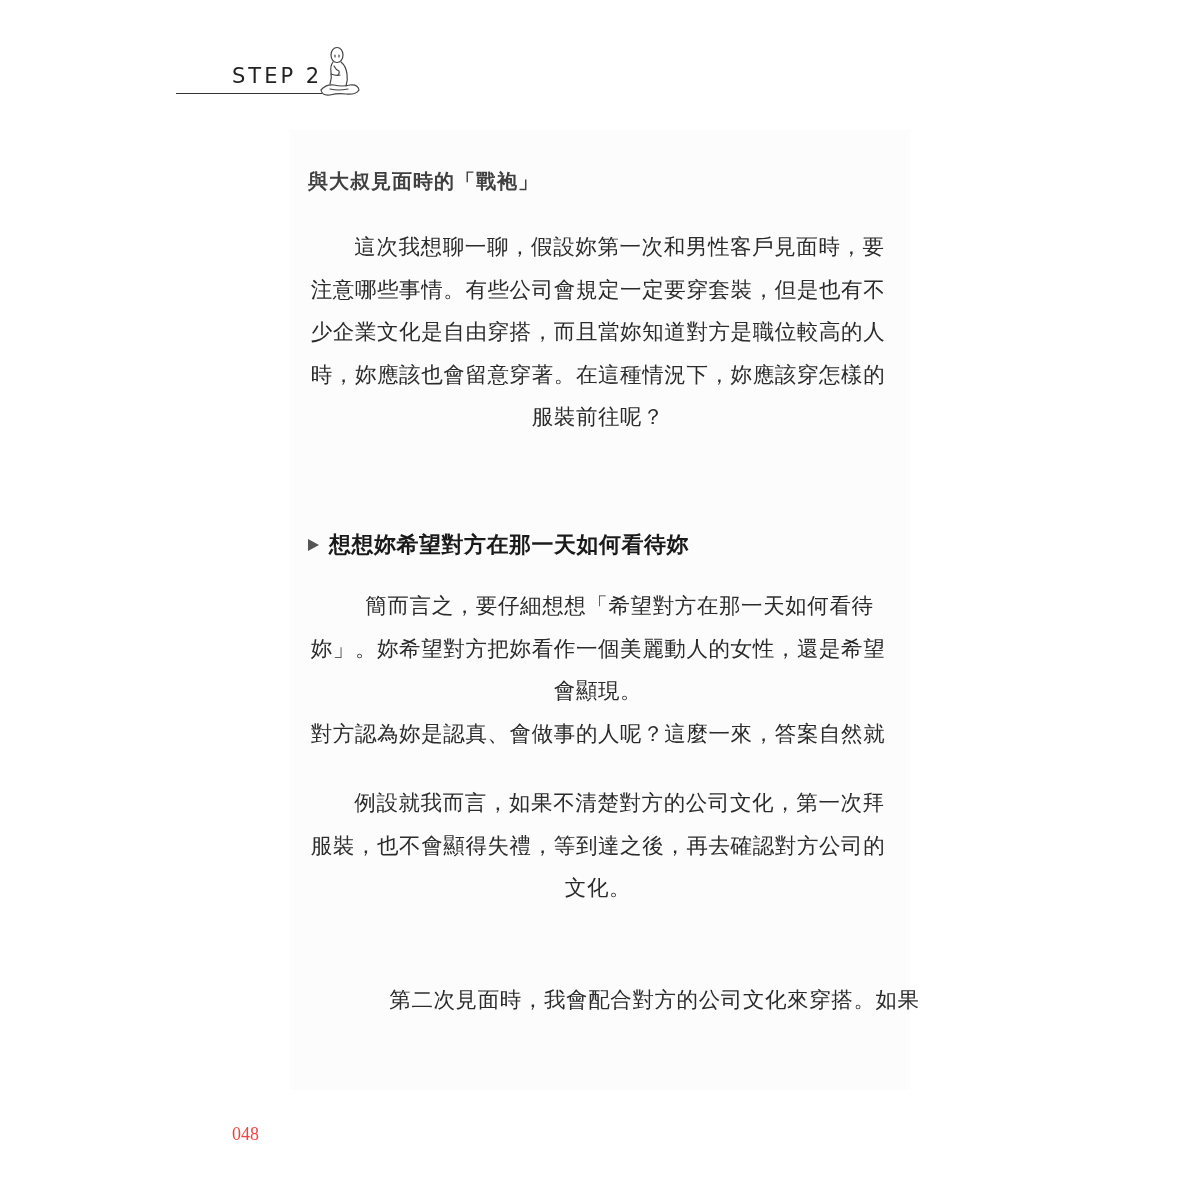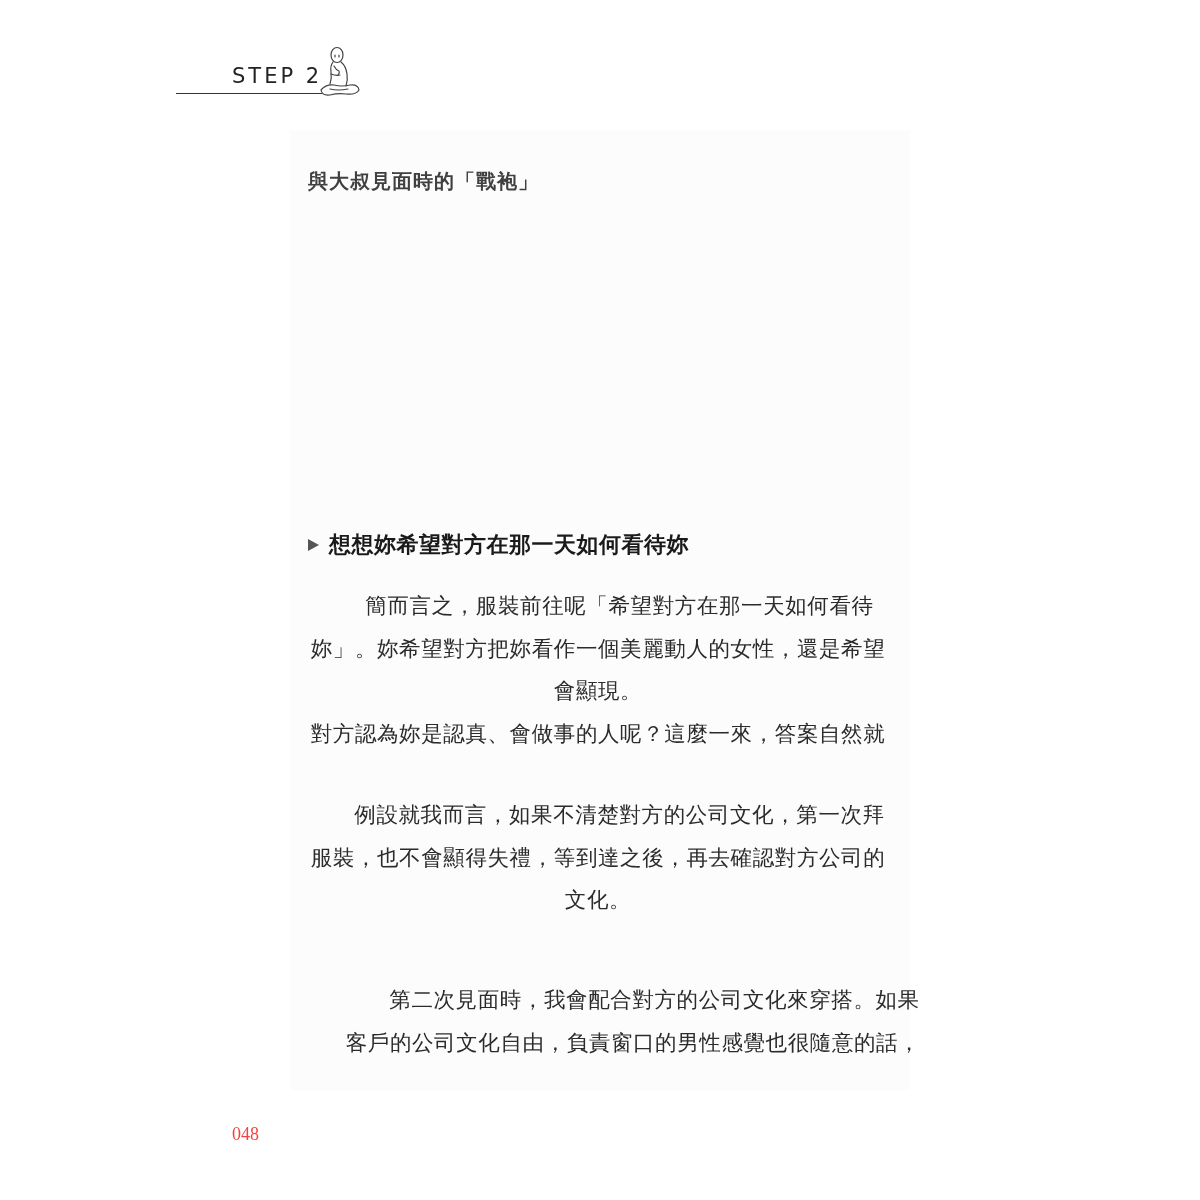--- a/index.html
+++ b/index.html
@@ -124,38 +124,44 @@
       <path d="M15 30 Q20 32 24 31"></path>
       <path d="M5 46 Q10 40 18 41 Q26 43 34 41 Q42 40 43 46 Q40 51 30 50 Q22 49 14 51 Q6 52 5 46 Z"></path>
       <path d="M14 45 Q22 47 32 45"></path>
       <path d="M19 11 L19 13"></path>
       <path d="M23 11 L23 13"></path>
     </svg>
   </div>
 
   <div class="title">與大叔見面時的「戰袍」</div>
 
+  <div class="para" style="top:226px;">
+    <span class="line indent">這次我想聊一聊，假設妳第一次和男性客戶見面時，要</span>
+    <span class="line">注意哪些事情。有些公司會規定一定要穿套裝，但是也有不</span>
+    <span class="line">少企業文化是自由穿搭，而且當妳知道對方是職位較高的人</span>
+    <span class="line">時，妳應該也會留意穿著。在這種情況下，妳應該穿怎樣的</span>
+    <span class="line">服裝前往呢？</span>
+  </div>
 
   <div class="subhead">
     <span class="tri"></span>
     <span class="label">想想妳希望對方在那一天如何看待妳</span>
   </div>
 
   <div class="para" style="top:585px;">
-    <span class="line indent">簡而言之，服裝前往呢「希望對方在那一天如何看待</span>
+    <span class="line indent">簡而言之，要仔細想想「希望對方在那一天如何看待</span>
     <span class="line">妳」。妳希望對方把妳看作一個美麗動人的女性，還是希望</span>
     <span class="line">會顯現。</span>
     <span class="line">對方認為妳是認真、會做事的人呢？這麼一來，答案自然就</span>
   </div>
 
-  <div class="para" style="top:782px;margin-top:12px;">
+  <div class="para" style="top:782px;">
     <span class="line indent">例設就我而言，如果不清楚對方的公司文化，第一次拜</span>
     <span class="line">服裝，也不會顯得失禮，等到達之後，再去確認對方公司的</span>
     <span class="line">文化。</span>
   </div>
 
   <div class="para" style="top:979px;margin-left:35px;">
     <span class="line indent">第二次見面時，我會配合對方的公司文化來穿搭。如果</span>
-    <span class="line">客戶的公司文化自由，負責窗口的男性感覺也很隨意的話，</span>
   </div>
 
   <div class="page-number">048</div>
 </div>
 
 </body></html>

